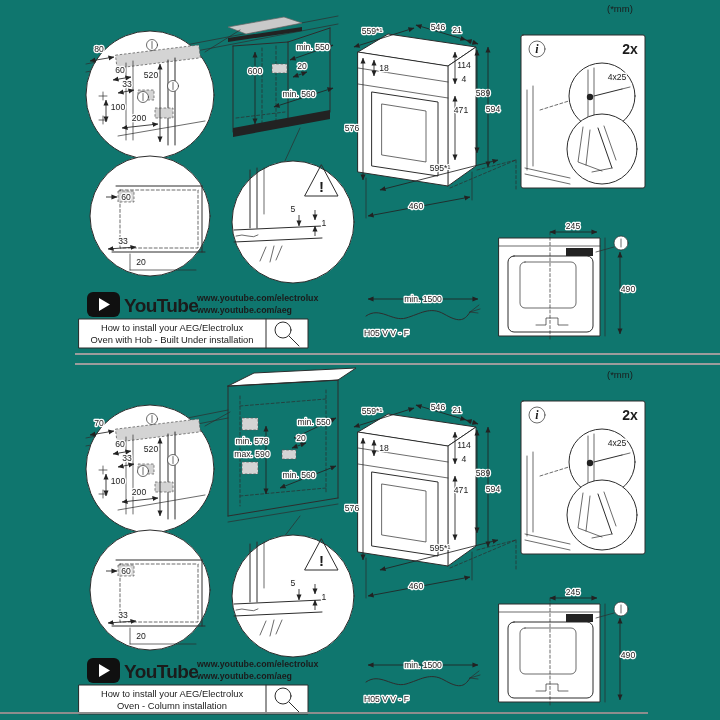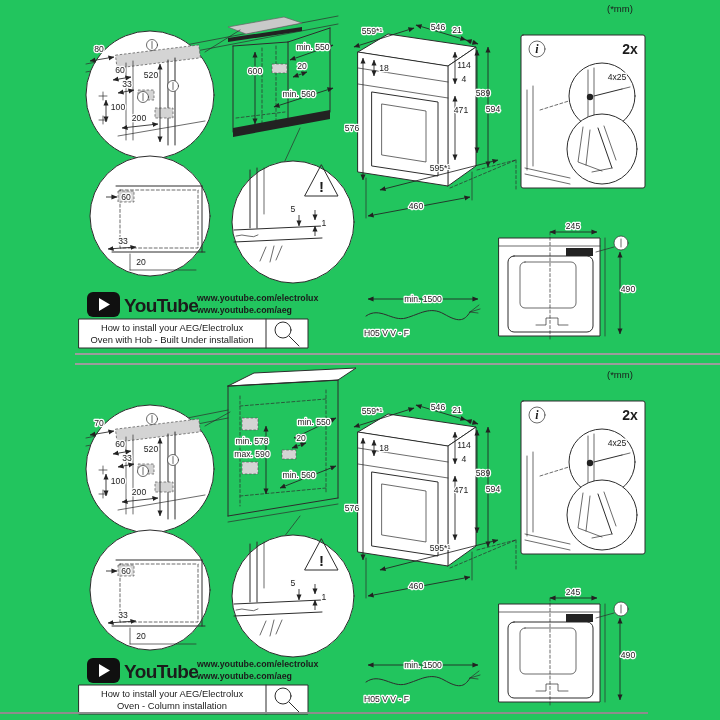--- a/index.html
+++ b/index.html
@@ -1,16 +1,16 @@
 <!DOCTYPE html>
 <html><head>
 <meta charset="utf-8">
 <style>
   html,body{margin:0;padding:0;background:#fdfdfd;}
-  .page{position:relative;width:720px;height:720px;background:#22c55e;overflow:hidden;
+  .page{position:relative;width:720px;height:720px;background:#0f766e;overflow:hidden;
         font-family:"Liberation Sans",sans-serif;}
   svg{position:absolute;left:0;}
   #p0{top:0;}
   #p1{top:366px;}
   .rule{position:absolute;background:#9c9c9c;height:2px;}
   svg text{font-family:"Liberation Sans",sans-serif;fill:#1b1b1b;}
   .dt{font-size:8.6px;text-anchor:middle;paint-order:stroke;stroke:#fdfdfd;stroke-width:2.6px;stroke-linejoin:round;}
   .left{text-anchor:start;}
   .ln{fill:none;stroke:#2d2d2d;stroke-width:1;stroke-linecap:round;stroke-linejoin:round;}
   .lt{stroke-width:.7;}

